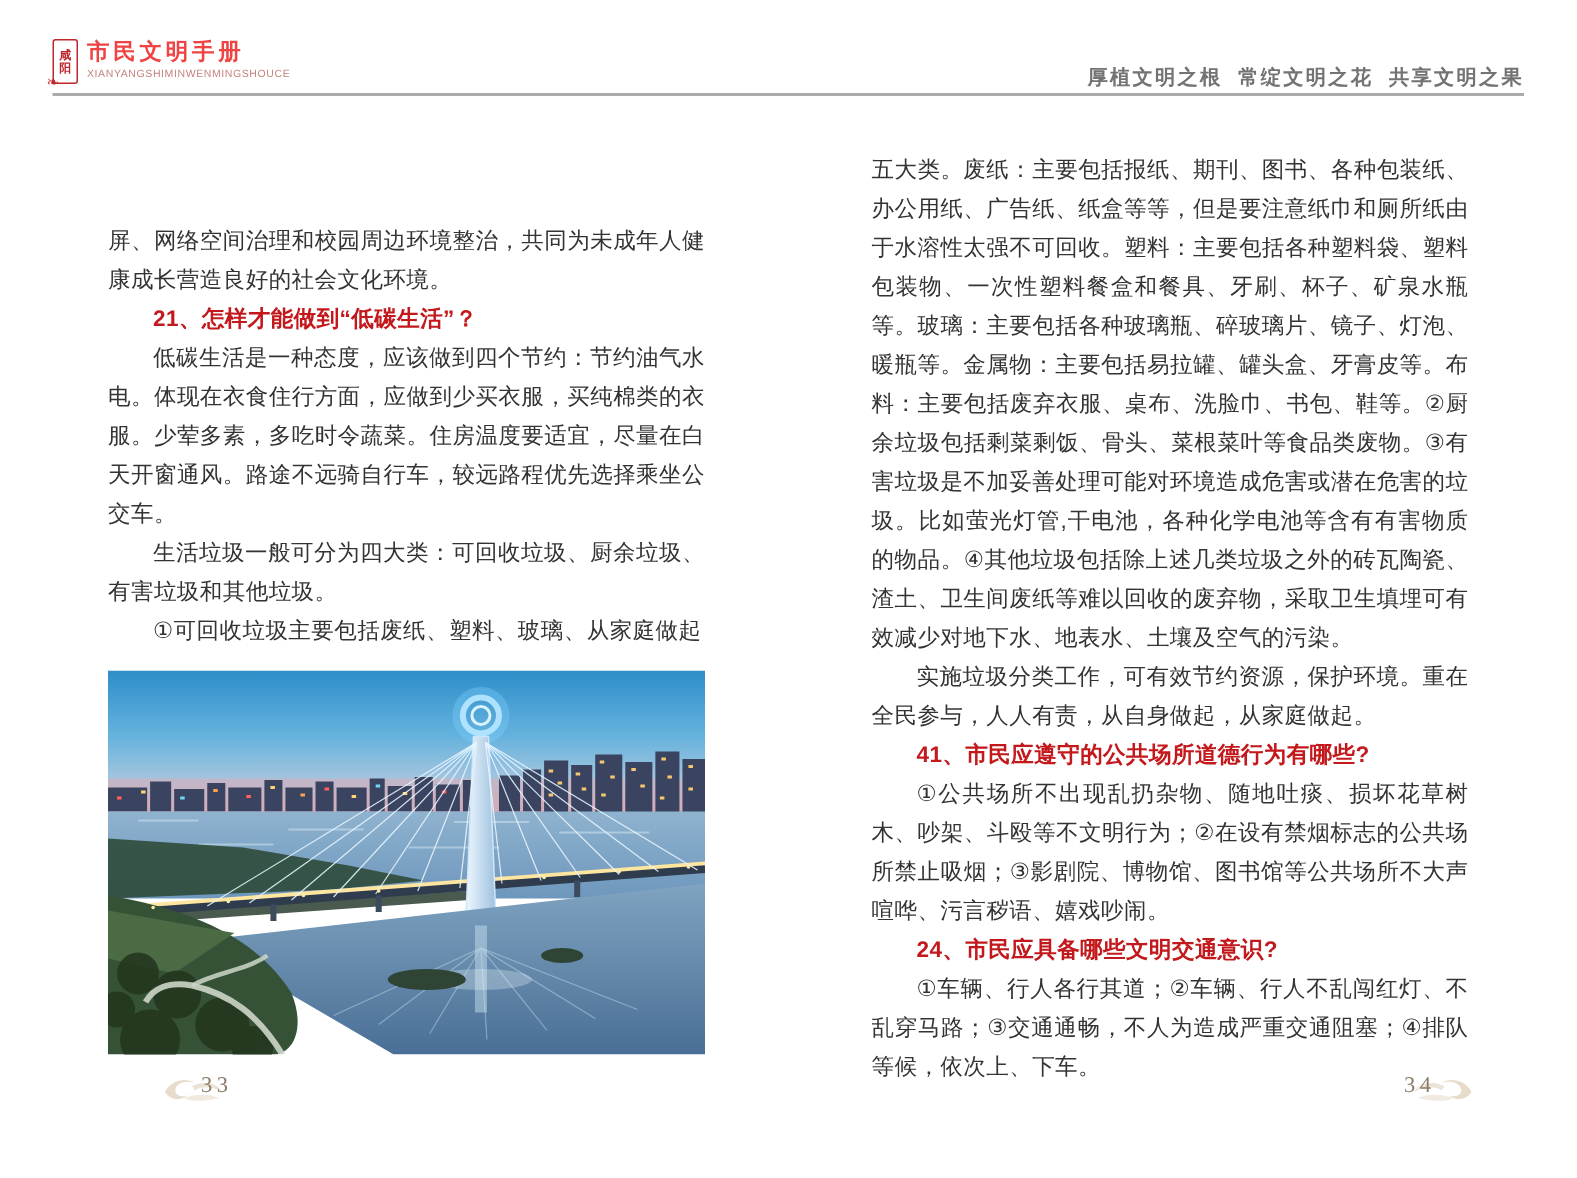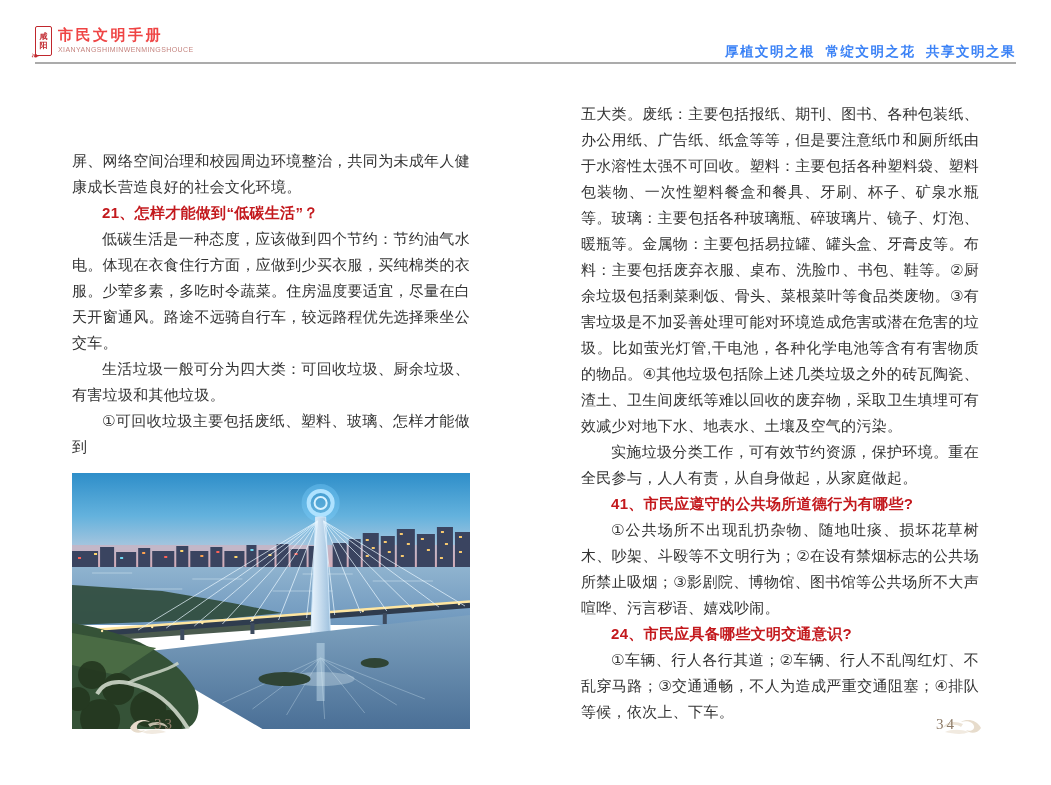--- a/index.html
+++ b/index.html
@@ -8,41 +8,41 @@
 
   
   .header-logo{position:absolute;left:35px;top:26px;display:flex;align-items:flex-start;}
   .seal{position:relative;width:17px;height:30px;border:1.5px solid #c0272d;border-radius:2px;
         box-sizing:border-box;display:flex;flex-direction:column;align-items:center;justify-content:center;
         color:#c0272d;font-size:8px;line-height:1.15;font-weight:bold;}
   .seal-curl{position:absolute;left:-5px;bottom:-6px;color:#c0272d;font-size:10px;line-height:1;}
   .logo-text{margin-left:6px;}
   .logo-title{color:#ef4444;font-weight:bold;font-size:15px;letter-spacing:2.5px;line-height:1.2;}
   .logo-sub{color:#c4837e;font-size:7px;letter-spacing:0.4px;margin-top:2px;}
-  .header-slogan{position:absolute;right:35px;top:43px;color:#3b82f6;font-size:13.5px;
+  .header-slogan{position:absolute;right:35px;top:43px;color:#737373;font-size:13.5px;
                  letter-spacing:1.5px;font-weight:600;white-space:pre;}
   .header-rule{position:absolute;left:35px;top:62px;width:981px;height:2px;background:#ababab;}
 
   
   .col{position:absolute;top:101px;width:398px;font-size:15px;letter-spacing:0.3px;
        line-height:26px;color:#333333;text-align:justify;}
   .col-left{left:72px;margin-top:47px;}
   .col-right{left:581px;}
   .col p{margin:0;}
   .col p.body{text-indent:2em;}
   .col p.flow{text-indent:0;}
   .col p.heading{text-indent:2em;color:#c3191d;font-weight:bold;}
 
   
   .photo{display:block;width:398px;height:256px;margin-top:13px;}
   .photo svg{display:block;width:100%;height:100%;}
 
   
   .pagenum{position:absolute;top:712px;display:flex;align-items:center;}
-  .pagenum-left{left:80px;padding-left:48px;}
+  .pagenum-left{left:60px;padding-left:48px;}
   .pagenum-right{right:68px;}
   .num{color:#8d7b68;font-family:"Liberation Serif","DejaVu Serif",serif;
        font-size:15px;letter-spacing:3px;position:relative;z-index:2;}
   .flourish{width:42px;height:24px;color:#e7dccc;position:relative;z-index:1;}
   .pagenum-left .num{margin-left:-16px;}
   .pagenum-right .num{margin-right:-16px;}
   .flourish.mirror{transform:scaleX(-1);}
 </style>
 </head>
 <body>
@@ -62,21 +62,21 @@
   </div>
   <div class="header-slogan">厚植文明之根  常绽文明之花  共享文明之果</div>
   <div class="header-rule"></div>
 
   <div class="col col-left">
     <div>
         <p class="flow">屏、网络空间治理和校园周边环境整治，共同为未成年人健康成长营造良好的社会文化环境。</p>
         <p class="heading">21、怎样才能做到“低碳生活”？</p>
         <p class="body">低碳生活是一种态度，应该做到四个节约：节约油气水电。体现在衣食住行方面，应做到少买衣服，买纯棉类的衣服。少荤多素，多吃时令蔬菜。住房温度要适宜，尽量在白天开窗通风。路途不远骑自行车，较远路程优先选择乘坐公交车。</p>
         <p class="body">生活垃圾一般可分为四大类：可回收垃圾、厨余垃圾、有害垃圾和其他垃圾。</p>
-        <p class="body">①可回收垃圾主要包括废纸、塑料、玻璃、怎样才能做到</p>
+        <p class="body">①可回收垃圾主要包括废纸、塑料、玻璃、从家庭做起</p>
       </div>
     <div class="photo" title="城市夜景：河上斜拉桥与两岸灯光">
       <svg viewBox="0 0 397 256" preserveAspectRatio="none" aria-hidden="true">
         <defs>
           <linearGradient id="sky" x1="0" y1="0" x2="0" y2="1">
             <stop offset="0" stop-color="#2e8ec9"></stop>
               <stop offset="0.45" stop-color="#64b2dd"></stop>
             <stop offset="0.78" stop-color="#a9c6de"></stop>
               <stop offset="1" stop-color="#d2a9b4"></stop>
           </linearGradient>

